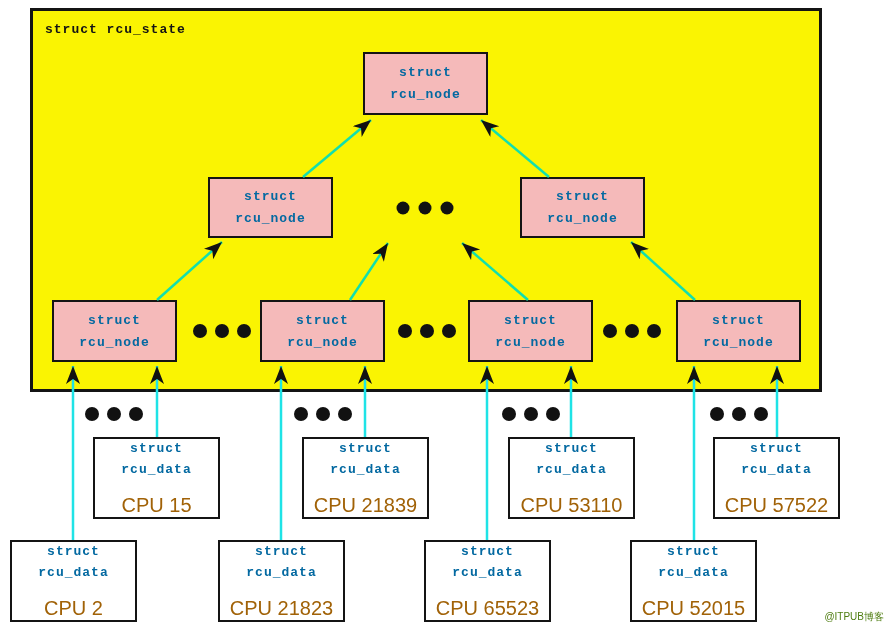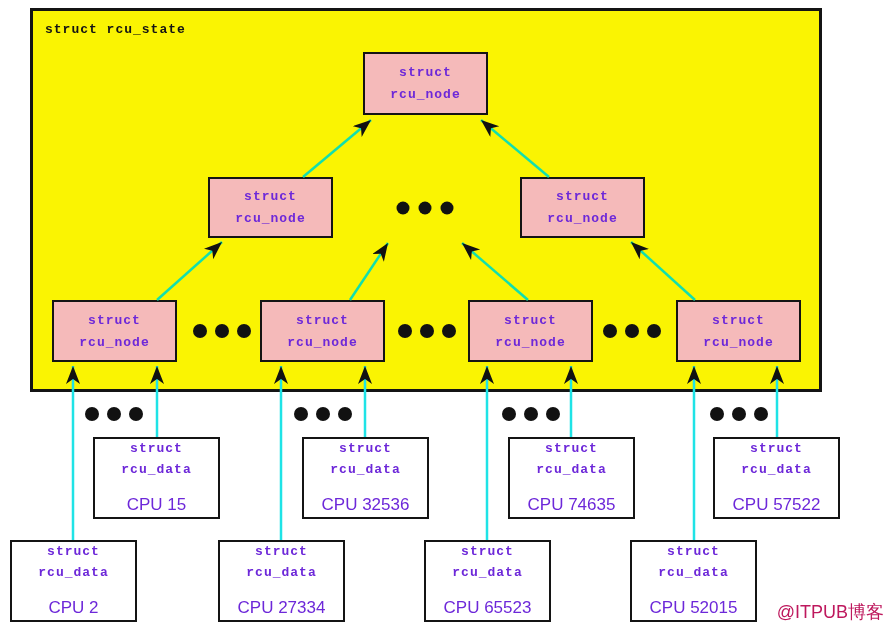--- a/index.html
+++ b/index.html
@@ -11,22 +11,22 @@
   .state-label { position:absolute; left:12px; top:11px;
                  font-family:"Liberation Mono", monospace; font-weight:bold;
                  font-size:13px; letter-spacing:1px; color:#141414; white-space:pre; }
 
   .box { position:absolute; box-sizing:border-box; display:flex; flex-direction:column;
          align-items:center; justify-content:center; text-align:center; }
   .node { background:#F5BABA; border:2px solid #141414; row-gap:9px; }
   .data { background:#ffffff; border:2px solid #141414; row-gap:8px; }
 
   .mono { font-family:"Liberation Mono", monospace; font-weight:bold; font-size:13px;
-          letter-spacing:1px; color:#6d28d9; line-height:13px; }
-  .cpu  { font-family:"Liberation Sans", sans-serif; font-size:17px; color:#6d28d9;
+          letter-spacing:1px; color:#0369a1; line-height:13px; }
+  .cpu  { font-family:"Liberation Sans", sans-serif; font-size:20px; color:#a16207;
           line-height:18px; margin-top:12px; }
 
   .node-top  { left:363px; top:52px;  width:125px; height:63px; }
   .node-ml   { left:208px; top:177px; width:125px; height:61px; }
   .node-mr   { left:520px; top:177px; width:125px; height:61px; }
   .node-l1   { left:52px;  top:300px; width:125px; height:62px; }
   .node-l2   { left:260px; top:300px; width:125px; height:62px; }
   .node-l3   { left:468px; top:300px; width:125px; height:62px; }
   .node-l4   { left:676px; top:300px; width:125px; height:62px; }
 
@@ -38,21 +38,21 @@
   .data-d2 { left:218px; top:540px; width:127px; height:82px; }
   .data-d3 { left:424px; top:540px; width:127px; height:82px; }
   .data-d4 { left:630px; top:540px; width:127px; height:82px; }
 
   svg.overlay { position:absolute; left:0; top:0; width:889px; height:632px;
                 pointer-events:none; }
   .v-line { stroke:#1FE3E6; stroke-width:2.5; }
   .d-line { stroke:#12DFAD; stroke-width:2.5; }
   .dot { fill:#111111; }
 
-  .watermark { position:absolute; right:5px; bottom:8px; font-size:18px; color:#be185d;
+  .watermark { position:absolute; right:5px; bottom:8px; font-size:10px; color:#4d7c0f;
                font-family:"Liberation Sans", sans-serif; }
 </style>
 </head>
 <body>
 
 <div id="stage">
 
   <div class="state-rect">
     <div class="state-label">struct rcu_state</div>
   </div>
@@ -87,42 +87,42 @@
   </div>
 
   <div class="box data data-u1">
     <span class="mono">struct</span>
     <span class="mono">rcu_data</span>
     <span class="cpu">CPU 15</span>
   </div>
   <div class="box data data-u2">
     <span class="mono">struct</span>
     <span class="mono">rcu_data</span>
-    <span class="cpu">CPU 32536</span>
+    <span class="cpu">CPU 21839</span>
   </div>
   <div class="box data data-u3">
     <span class="mono">struct</span>
     <span class="mono">rcu_data</span>
-    <span class="cpu">CPU 74635</span>
+    <span class="cpu">CPU 53110</span>
   </div>
   <div class="box data data-u4">
     <span class="mono">struct</span>
     <span class="mono">rcu_data</span>
     <span class="cpu">CPU 57522</span>
   </div>
 
   <div class="box data data-d1">
     <span class="mono">struct</span>
     <span class="mono">rcu_data</span>
     <span class="cpu">CPU 2</span>
   </div>
   <div class="box data data-d2">
     <span class="mono">struct</span>
     <span class="mono">rcu_data</span>
-    <span class="cpu">CPU 27334</span>
+    <span class="cpu">CPU 21823</span>
   </div>
   <div class="box data data-d3">
     <span class="mono">struct</span>
     <span class="mono">rcu_data</span>
     <span class="cpu">CPU 65523</span>
   </div>
   <div class="box data data-d4">
     <span class="mono">struct</span>
     <span class="mono">rcu_data</span>
     <span class="cpu">CPU 52015</span>

